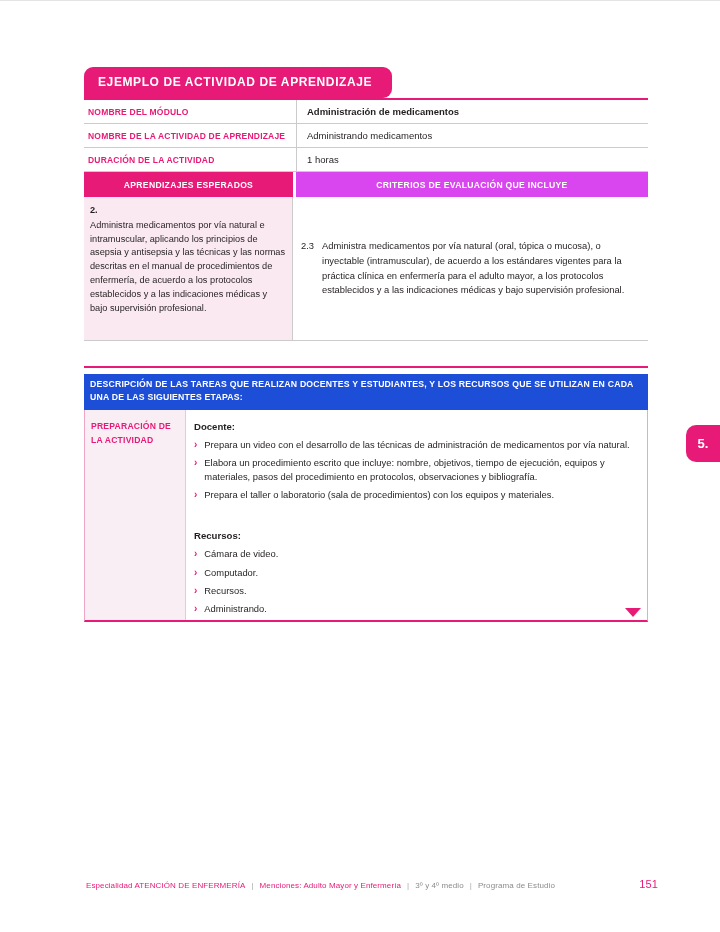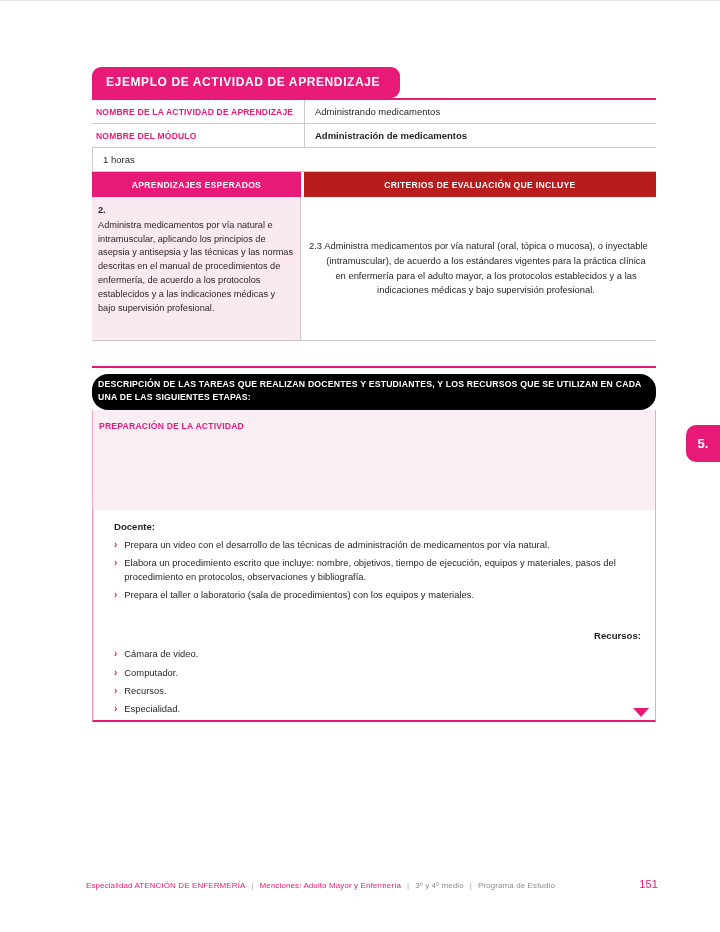--- a/index.html
+++ b/index.html
@@ -2,21 +2,21 @@
 <html><head>
 <meta charset="utf-8">
 <style>
   html,body{margin:0;padding:0;}
   body{
     width:720px;height:932px;background:#fff;position:relative;
     font-family:"Liberation Sans","DejaVu Sans",sans-serif;color:#231f20;
     overflow:hidden;
   }
   .page{position:absolute;inset:0;background:#fff;border-top:1px solid #e3e3e3;}
-  .content{position:absolute;left:92px;top:66px;width:564px;}
+  .content{position:absolute;left:84px;top:66px;width:564px;}
 
   
   .title-tab{
     display:inline-block;background:#e81a78;color:#fff;font-weight:bold;
     font-size:12px;letter-spacing:.6px;line-height:31px;padding:0 20px 0 14px;
     border-radius:9px 9px 9px 0;margin-bottom:0;
   }
 
   
   .info-table{border-top:2.5px solid #e81a78;}
@@ -31,55 +31,54 @@
   }
   .irow.bold-val .val{font-weight:bold;}
 
   
   .hdr-row{display:flex;height:25px;gap:3px;}
   .hdr-row .hcell{
     color:#fff;font-weight:bold;font-size:8.6px;letter-spacing:.3px;
     display:flex;align-items:center;justify-content:center;
   }
   .hdr-left{flex:0 0 209px;background:#e81a78;}
-  .hdr-right{flex:1;background:#b91c1c;}
+  .hdr-right{flex:1;background:#d946ef;}
 
   
   .crit-row{display:flex;align-items:stretch;border-bottom:1px solid #cbcbcb;min-height:143px;}
   .oa-cell{flex:0 0 197px;background:#fbe9f2;padding:7px 5px 7px 6px;font-size:9.2px;line-height:1.5;}
   .oa-num{font-weight:bold;display:block;margin-bottom:1px;}
   .crit-cell{flex:1;border-left:1px solid #cbcbcb;padding:8px 8px 8px 8px;display:flex;align-items:center;}
-  .hang{display:flex;gap:2px;font-size:9.4px;line-height:1.55;text-align:center;}
+  .hang{display:flex;gap:8px;font-size:9.4px;line-height:1.55;}
 
   
   .meth-row{border-bottom:2.5px solid #e81a78;height:25px;}
 
   
   .banner{
-    margin-top:6px;background:#000000;color:#fff;font-weight:bold;
-    font-size:8.7px;letter-spacing:.2px;line-height:1.55;padding:4px 10px 5px 6px;border-radius:16px;
+    margin-top:6px;background:#1d4ed8;color:#fff;font-weight:bold;
+    font-size:8.7px;letter-spacing:.2px;line-height:1.55;padding:4px 10px 5px 6px;
   }
 
   
   .stage-box{
     display:flex;align-items:stretch;position:relative;min-height:200px;
     border-left:1px solid #e89bбе0;
     border-left:1px solid #eda6c6;border-right:1px solid #eda6c6;
     border-bottom:2.5px solid #e81a78;
-    flex-direction:column;
   }
   .stage-left{
     flex:0 0 90px;background:#f8eef3;padding:10px 4px 0 6px;
     color:#e81a78;font-weight:bold;font-size:8.6px;line-height:1.6;letter-spacing:.2px;
   }
-  .stage-right{flex:1;border-left:1px solid #d8d0d4;padding:9px 14px 0 20px;font-size:9.4px;}
+  .stage-right{flex:1;border-left:1px solid #d8d0d4;padding:9px 14px 0 8px;font-size:9.4px;}
   .group-heading{font-weight:bold;font-size:9.6px;margin:2px 0 6px;}
   .bullet-item{display:flex;gap:7px;line-height:1.5;margin-bottom:4px;}
   .bullet-item .b{color:#e81a78;font-weight:bold;flex:0 0 auto;font-size:10px;line-height:1.35;}
-  .recursos-group{margin-top:28px;text-align:right;}
+  .recursos-group{margin-top:28px;}
   .cont-triangle{
     position:absolute;right:6px;bottom:3px;width:0;height:0;
     border-left:8px solid transparent;border-right:8px solid transparent;
     border-top:9px solid #e81a78;
   }
 
   
   .side-tab{
     position:absolute;right:0;top:424px;width:34px;height:37px;background:#e81a78;
     border-radius:10px 0 0 10px;color:#fff;font-weight:bold;font-size:13px;
@@ -99,29 +98,30 @@
 </style>
 </head>
 <body>
 
 <div class="page">
   <div class="content">
 
     <div class="title-tab">EJEMPLO DE ACTIVIDAD DE APRENDIZAJE</div>
 
     <div class="info-table">
+      <div class="irow bold-val">
+        <div class="lbl">NOMBRE DEL MÓDULO</div>
+        <div class="val">Administración de medicamentos</div>
+      </div>
       <div class="irow">
         <div class="lbl">NOMBRE DE LA ACTIVIDAD DE APRENDIZAJE</div>
         <div class="val">Administrando medicamentos</div>
       </div>
-      <div class="irow bold-val">
-        <div class="lbl">NOMBRE DEL MÓDULO</div>
-        <div class="val">Administración de medicamentos</div>
-      </div>
       <div class="irow">
+        <div class="lbl">DURACIÓN DE LA ACTIVIDAD</div>
         <div class="val">1 horas</div>
       </div>
 
       <div class="hdr-row">
         <div class="hcell hdr-left">APRENDIZAJES ESPERADOS</div>
         <div class="hcell hdr-right">CRITERIOS DE EVALUACIÓN QUE INCLUYE</div>
       </div>
 
       <div class="crit-row">
         <div class="oa-cell">
@@ -169,21 +169,21 @@
           <div class="bullet-item">
             <span class="b">›</span>
             <span>Computador.</span>
           </div>
           <div class="bullet-item">
             <span class="b">›</span>
             <span>Recursos.</span>
           </div>
           <div class="bullet-item">
             <span class="b">›</span>
-            <span>Especialidad.</span>
+            <span>Administrando.</span>
           </div>
         </div>
 
         <div class="cont-triangle"></div>
       </div>
     </div>
 
   </div>
 
   <div class="side-tab">5.</div>

